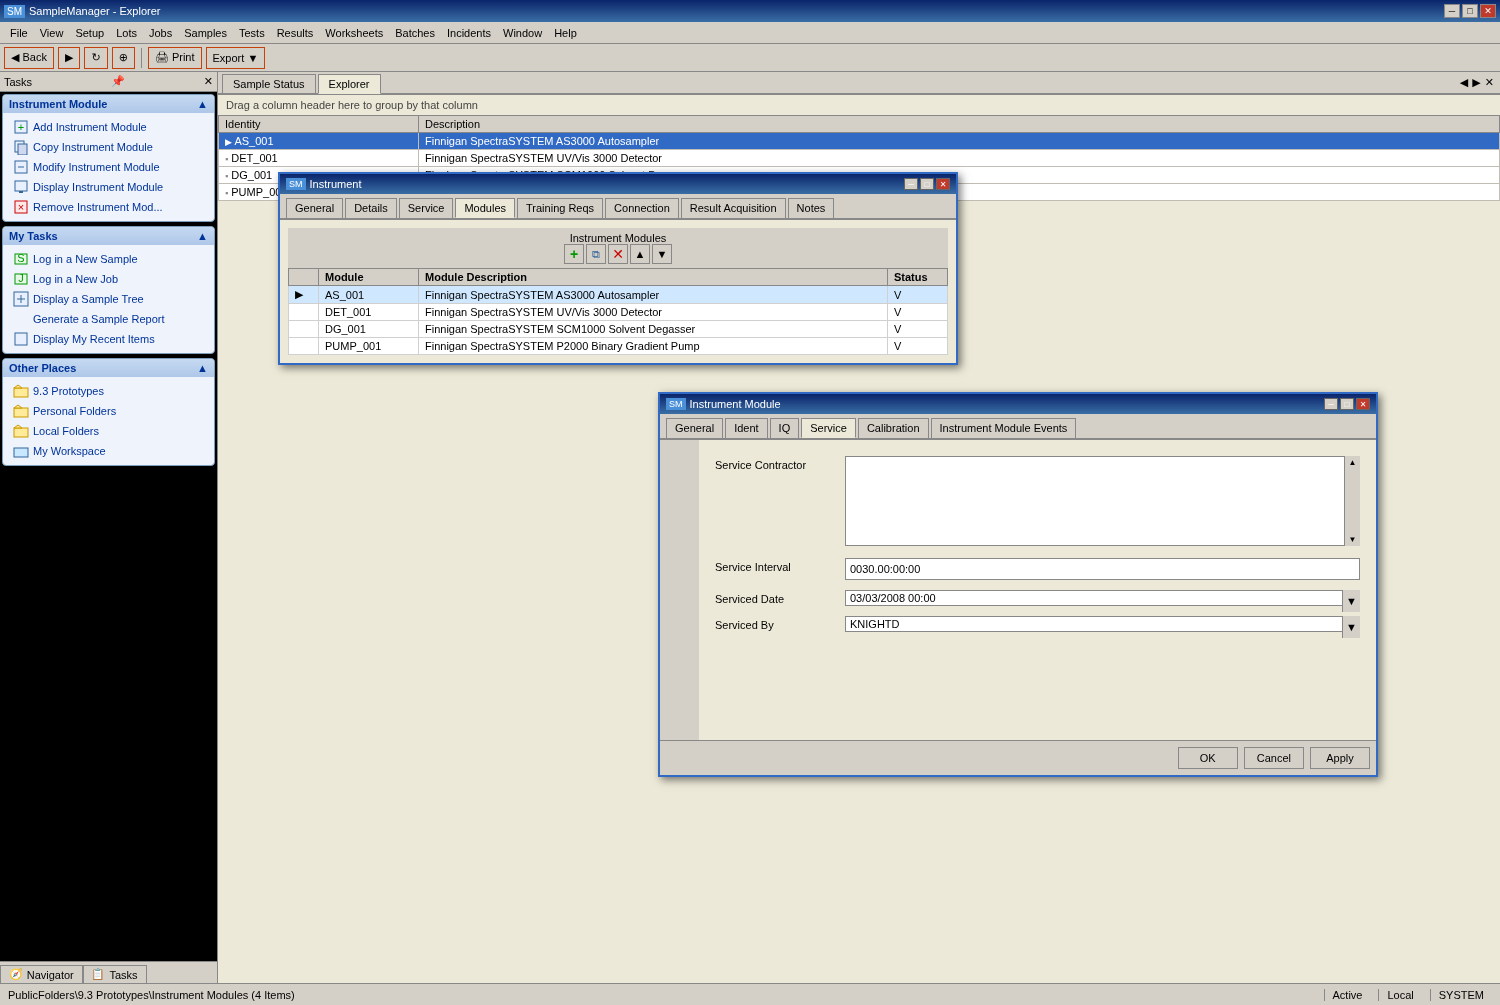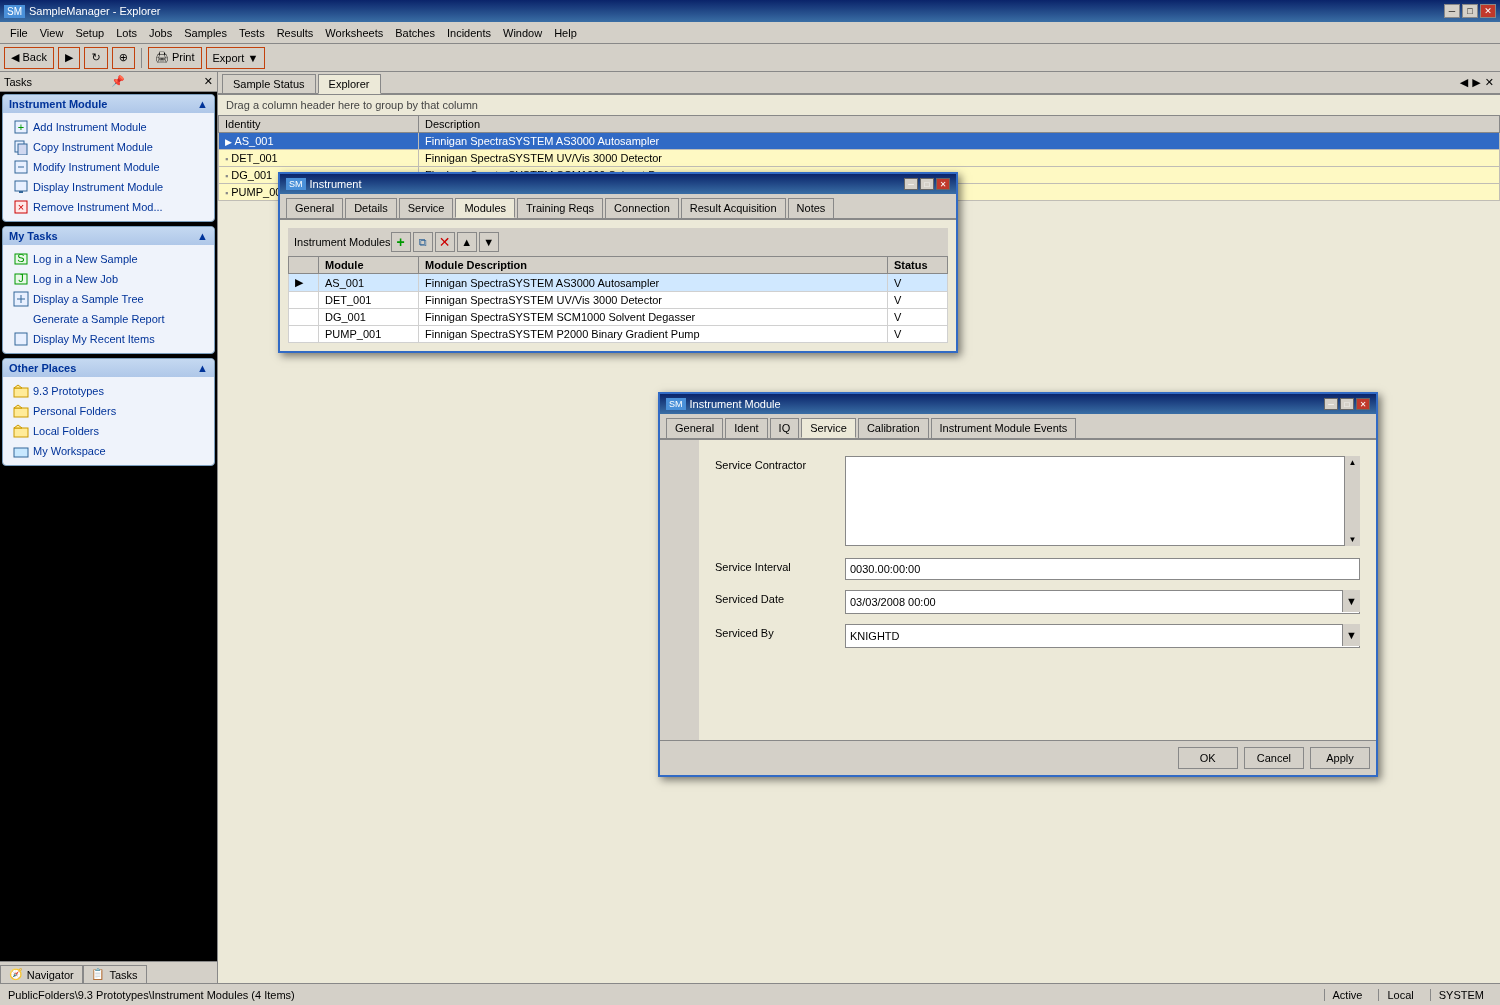--- a/index.html
+++ b/index.html
@@ -184,21 +184,21 @@
       border: 1px solid #888;
       padding: 2px 6px;
       text-align: left;
       font-weight: normal;
     }
     .explorer-table td {
       border: 1px solid #c0bdb5;
       padding: 2px 6px;
     }
     .explorer-row-selected td { background: #316ac5; color: white; }
-    .explorer-row td { background: #fef9c3; }
+    .explorer-row td { background: #ffffff; }
 
     
     .status-bar {
       position: fixed;
       bottom: 0;
       left: 0;
       right: 0;
       height: 22px;
       background: #d4d0c8;
       border-top: 1px solid #888;
@@ -258,23 +258,24 @@
 
     .dialog-content {
       background: #ece9d8;
       padding: 8px;
     }
 
     
     .modules-header {
       display: flex;
       align-items: center;
-      justify-content: flex-start;
+      justify-content: center;
       padding: 4px 6px;
       background: #d4d0c8;
+      flex-direction: column;
     }
     .toolbar-icon-btn {
       width: 20px; height: 20px;
       background: #d4d0c8;
       border: 1px solid #888;
       cursor: pointer;
       display: inline-flex; align-items: center; justify-content: center;
       font-size: 11px;
     }
     .modules-table {
@@ -321,21 +322,21 @@
       background: white;
       font-size: 11px;
       padding: 0 4px;
     }
     .form-select-container {
       position: relative;
       width: 100%;
     }
     .form-select {
       width: 100%;
-      height: 24px;
+      height: 16px;
       border: 1px solid #888;
       background: white;
       font-size: 11px;
       padding: 0 4px;
       appearance: none;
     }
     .select-arrow {
       position: absolute;
       right: 0;
       top: 0;

